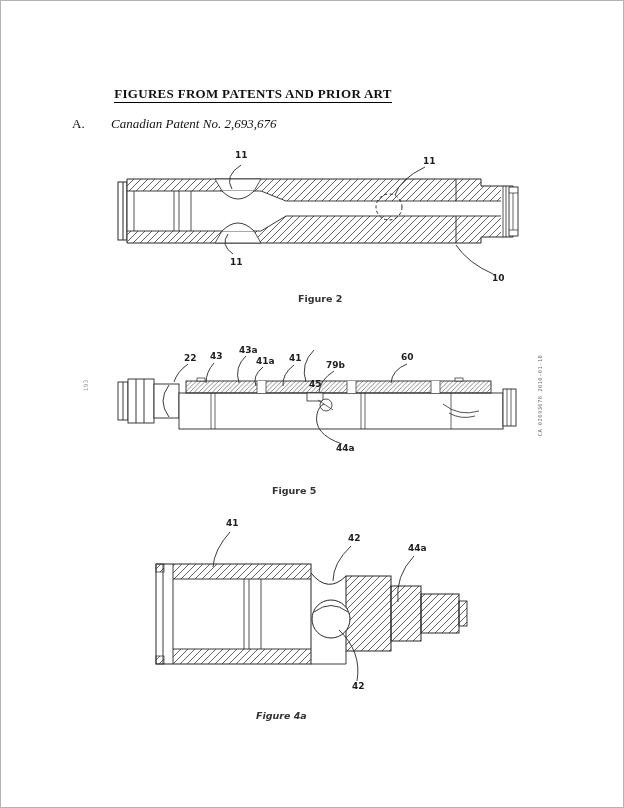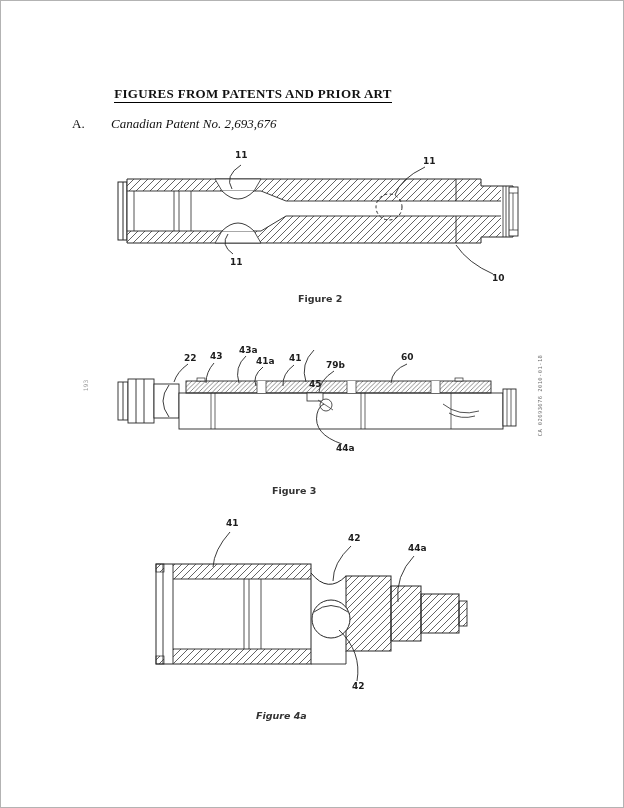--- a/index.html
+++ b/index.html
@@ -148,21 +148,21 @@
 
 <span class="ref" style="left:183px;top:352px;">22</span>
 <span class="ref" style="left:209px;top:350px;">43</span>
 <span class="ref" style="left:238px;top:344px;">43a</span>
 <span class="ref" style="left:255px;top:355px;">41a</span>
 <span class="ref" style="left:288px;top:352px;">41</span>
 <span class="ref" style="left:308px;top:338px;margin-top:40px;">45</span>
 <span class="ref" style="left:325px;top:359px;">79b</span>
 <span class="ref" style="left:400px;top:351px;text-align:center;">60</span>
 <span class="ref" style="left:335px;top:442px;">44a</span>
-<div class="cap" style="left:271px;top:484px;">Figure 3</div>
+<div class="cap" style="left:271px;top:484px;">Figure 5</div>
 
 <div class="stamp-left">193</div>
 <div class="stamp-right">CA 02693676 2010-01-18</div>
 
 <svg class="fig-svg" style="left:145px;top:515px;" width="330" height="170" viewBox="0 0 330 170">
   <g stroke="#262626" stroke-width="1" fill="none">
 
     <rect x="10" y="48" width="155" height="100" fill="#fff"></rect>
     <path d="M17,48 V148 M27,48 V148" stroke-width="0.9"></path>
     <rect x="10" y="48" width="8" height="8" fill="url(#h6)" stroke-width="0.7"></rect>

